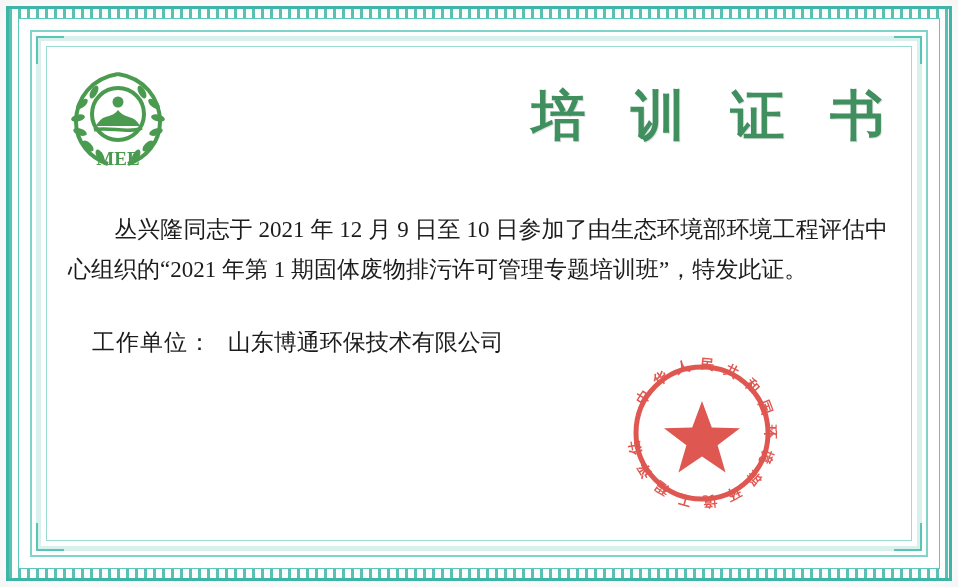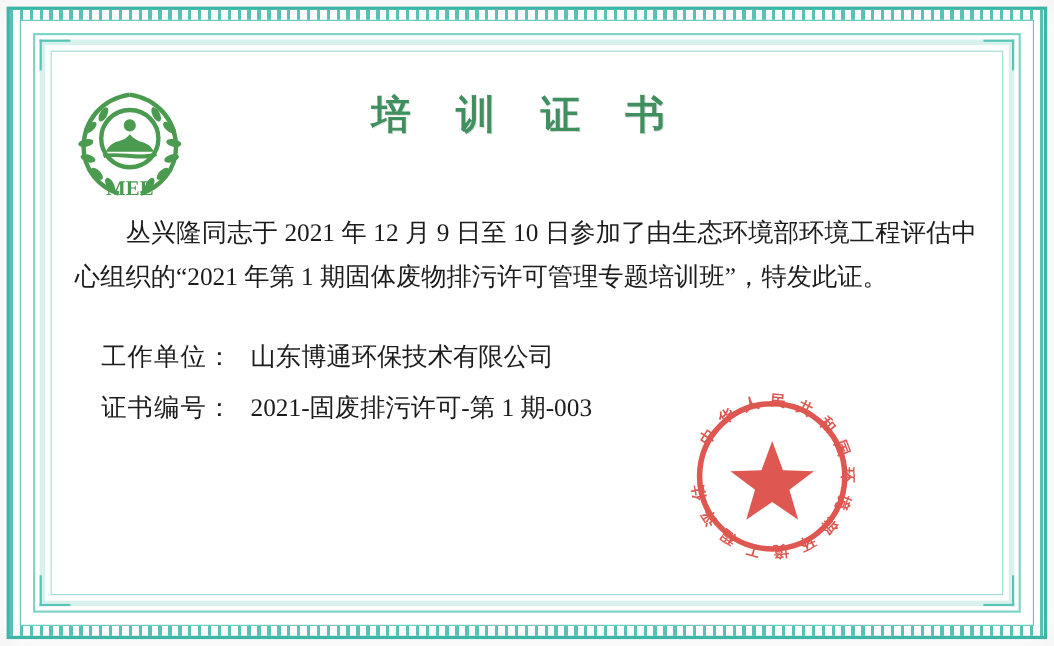--- a/index.html
+++ b/index.html
@@ -94,51 +94,51 @@
 
   .header {
     position: relative;
     height: 120px;
   }
 
   
   .mee {
     position: absolute;
     left: 6px;
-    top: 20px;
+    top: 8px;
     width: 108px;
     height: 108px;
   }
   .mee svg { display: block; }
 
   
   .acee {
     position: absolute;
     right: 8px;
     top: 10px;
     width: 112px;
     height: 100px;
   }
   .acee svg { display: block; }
 
   .title {
     position: absolute;
     left: 0; right: 0;
     top: 24px;
-    text-align: center;
+    text-align: right;
     font-family: "Liberation Serif", serif;
-    font-size: 36px;
+    font-size: 54px;
     font-weight: bold;
     letter-spacing: 16px;
     color: #3f8f5f;
     text-shadow: 1px 1px 0 rgba(0,0,0,0.12);
   }
 
   .body-text {
-    margin-top: 16px;
+    margin-top: 34px;
     font-size: 23px;
     line-height: 40px;
     color: #1c1c1c;
     text-align: justify;
     padding: 0 12px 0 10px;
   }
   .body-text .indent { display: inline-block; width: 46px; }
 
   .fields {
     margin-top: 30px;
@@ -229,24 +229,20 @@
 
     </div>
 
     <div class="body-text"><span class="indent"></span><span>丛兴隆同志于 2021 年 12 月 9 日至 10 日参加了由生态环境部环境工程评估中心组织的“2021 年第 1 期固体废物排污许可管理专题培训班”，特发此证。</span></div>
 
     <div class="fields">
       <div class="field-row">
         <span class="field-label">工作单位：</span>
         <span class="field-value">山东博通环保技术有限公司</span>
       </div>
-      <div class="field-row">
-        <span class="field-label">证书编号：</span>
-        <span class="field-value">2021-固废排污许可-第 1 期-003</span>
-      </div>
     </div>
 
 
     <div class="seal">
       <svg width="172" height="172" viewBox="0 0 172 172" xmlns="http://www.w3.org/2000/svg">
         <defs>
           <path id="sealArc" d="M 86,86 m -64,0 a 64,64 0 1,1 128,0 a 64,64 0 1,1 -128,0"></path>
         </defs>
         <circle cx="86" cy="86" r="66" fill="none" stroke="#d8332b" stroke-width="5"></circle>
 

